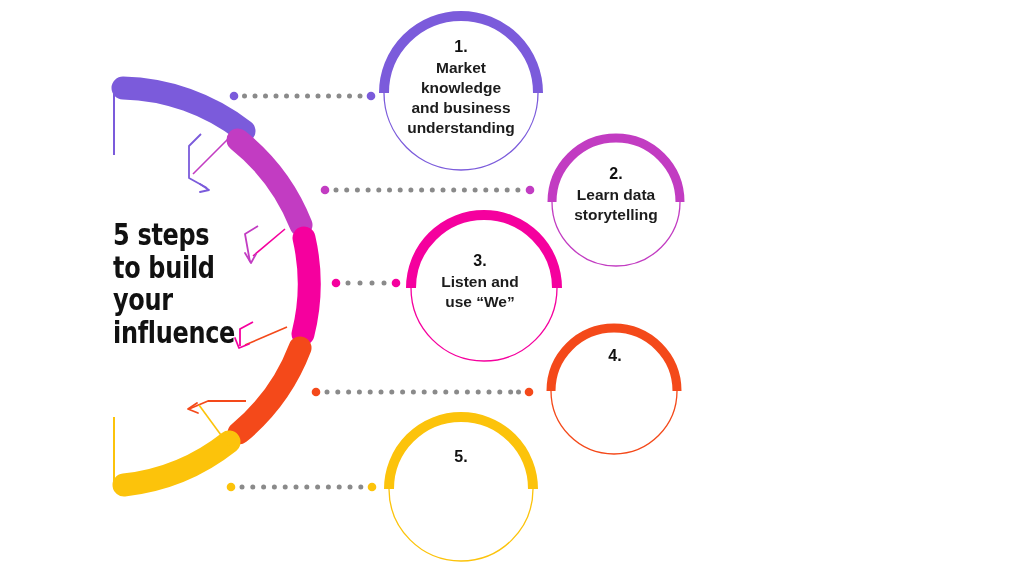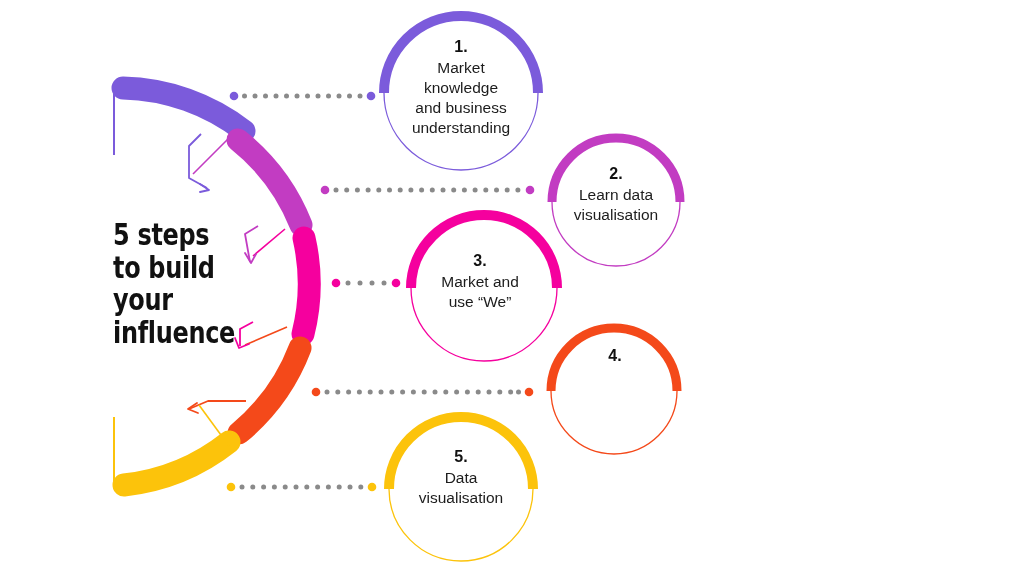--- a/index.html
+++ b/index.html
@@ -55,21 +55,21 @@
   .step-num {
     display: block;
     font-weight: 700;
     font-size: 16px;
     line-height: 1.25;
     margin-bottom: 1px;
     color: #111111;
   }
   .step-text {
     display: block;
-    font-weight: 400;
+    font-weight: 700;
     font-size: 15.5px;
     line-height: 1.30;
     white-space: pre-line;
     color: #1c1c1c;
     text-align: center;
   }
 
   
   #lbl1 { left: 382px; top: 37px;  width: 158px; }
   #lbl2 { left: 546px; top: 164px; width: 140px; }
@@ -263,32 +263,30 @@
     <span class="step-num">1.</span>
     <span class="step-text">Market
 knowledge
 and business
 understanding</span>
   </div>
 
   <div class="step-label" id="lbl2">
     <span class="step-num">2.</span>
     <span class="step-text">Learn data
-visualisation</span>
+storytelling</span>
   </div>
 
   <div class="step-label" id="lbl3">
     <span class="step-num">3.</span>
-    <span class="step-text">Market and
+    <span class="step-text">Listen and
 use “We”</span>
   </div>
 
   <div class="step-label" id="lbl4">
     <span class="step-num">4.</span>
   </div>
 
   <div class="step-label" id="lbl5">
     <span class="step-num">5.</span>
-    <span class="step-text">Data
-visualisation</span>
   </div>
 
 </div>
 
 </body></html>

